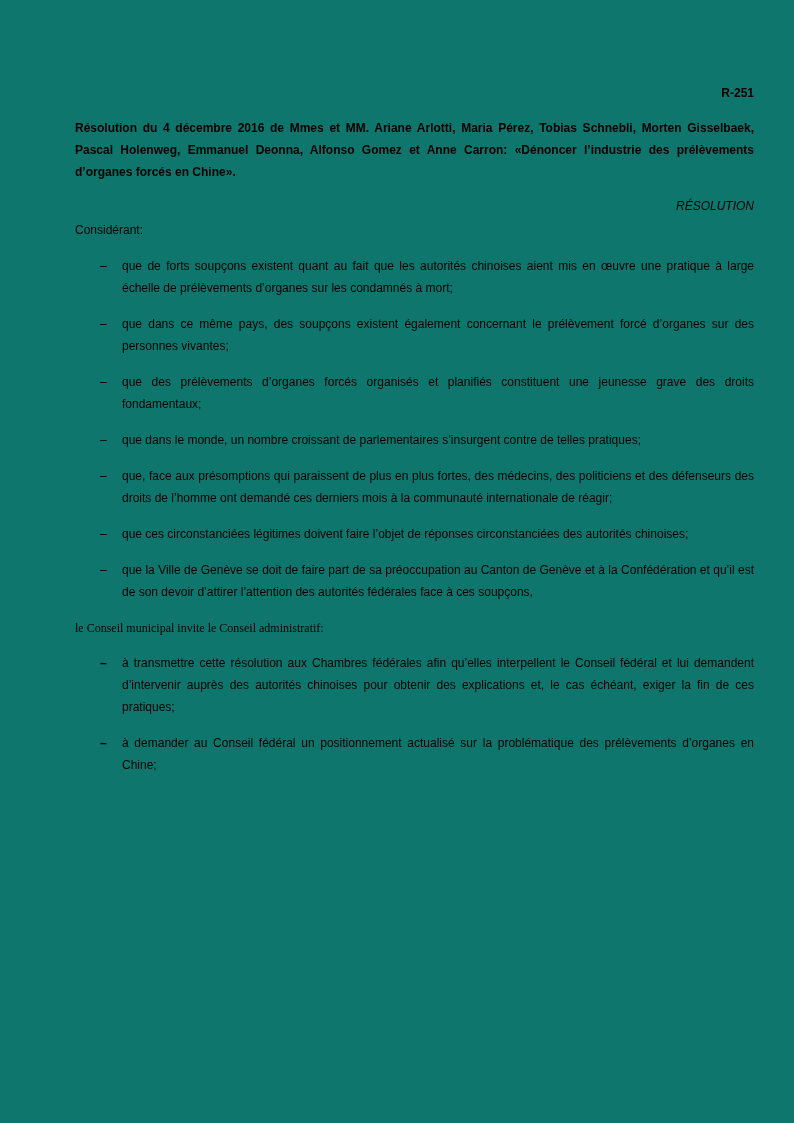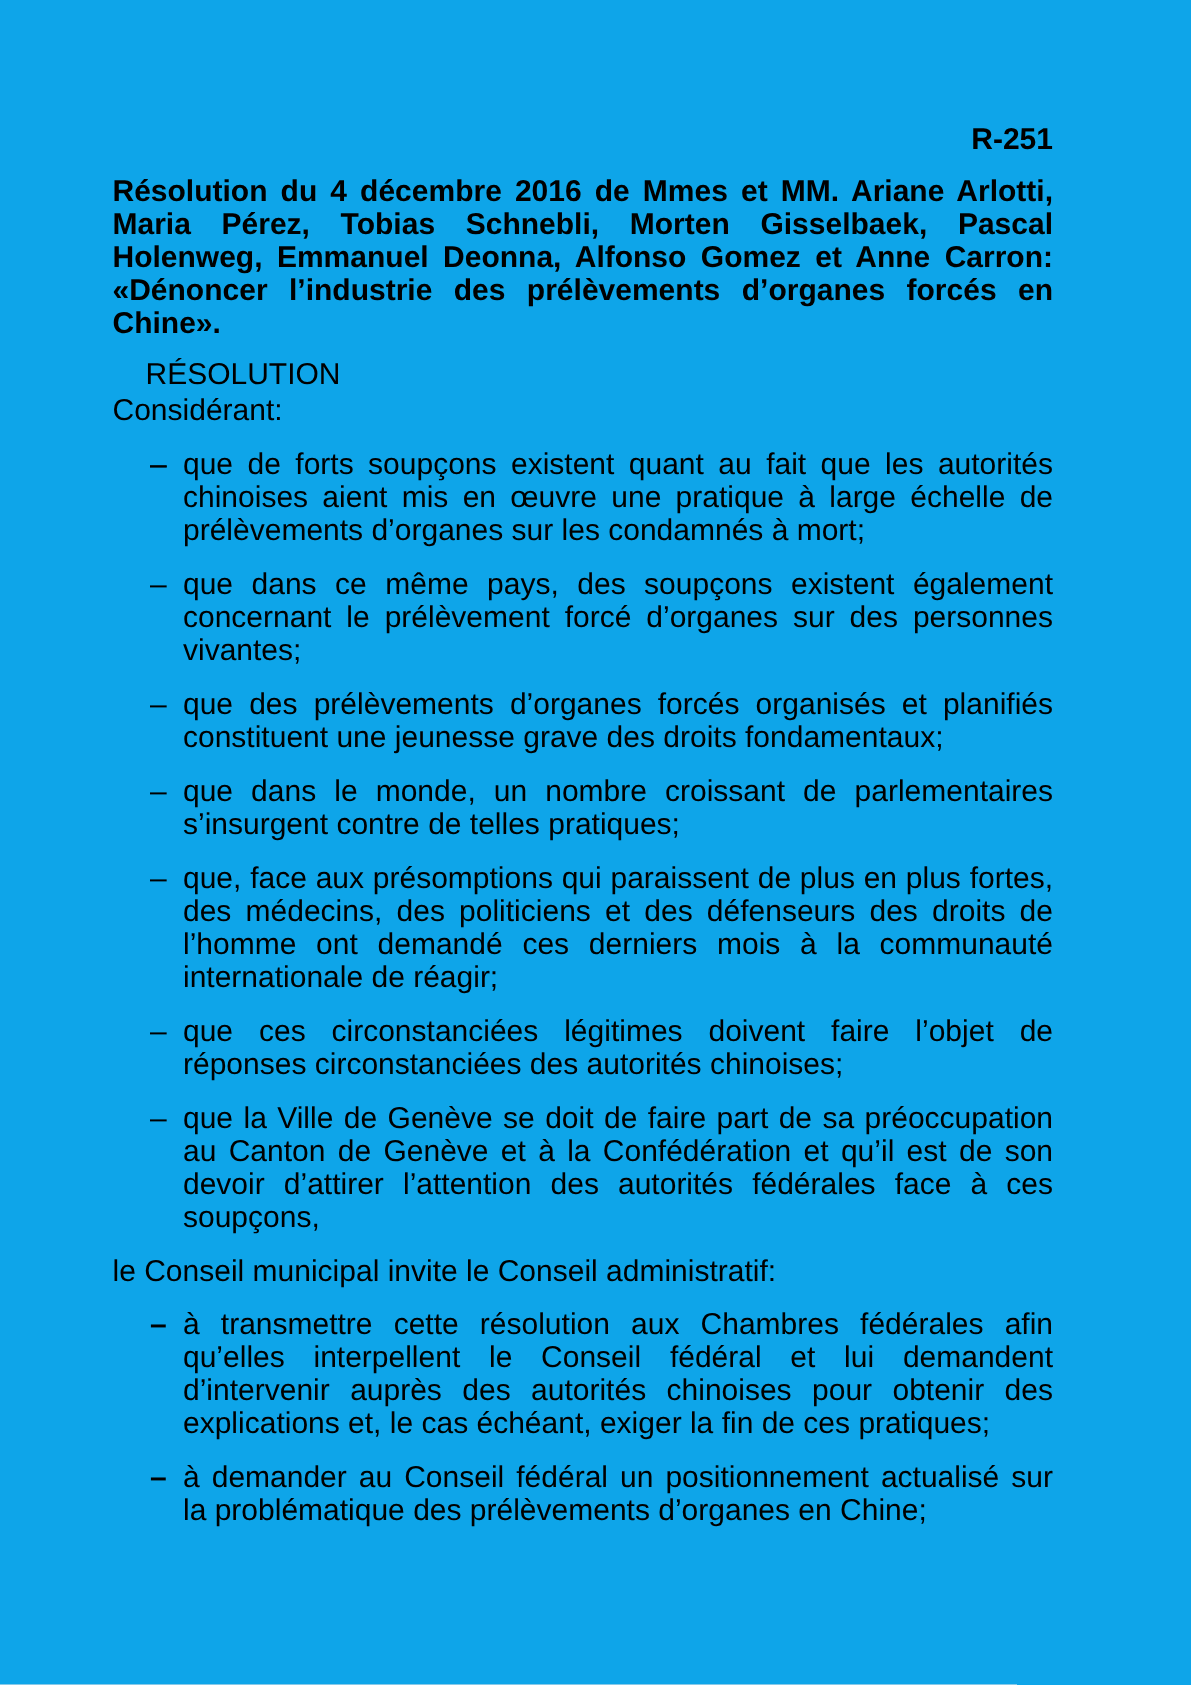--- a/index.html
+++ b/index.html
@@ -5,25 +5,25 @@
   html, body {
     margin: 0;
     padding: 0;
     background: #e8e8e8;
   }
   .page {
     position: relative;
     width: 794px;
     height: 1123px;
     margin: 0 auto;
-    background: #0ea5e9;
+    background: #0f766e;
     box-sizing: border-box;
-    padding: 82px 92px 0 75px;
+    padding: 82px 40px 0 75px;
     font-family: "Liberation Sans", "DejaVu Sans", sans-serif;
-    font-size: 20px;
+    font-size: 12px;
     line-height: 22px;
     color: #000000;
     overflow: hidden;
   }
   .doc-ref {
     text-align: right;
     font-weight: bold;
   }
   .title {
     margin: 13px 0 0 0;
@@ -31,27 +31,29 @@
     text-align: justify;
   }
   .amendment {
     margin: 4px 0 0 0;
     padding-left: 22px;
     text-align: center;
   }
   .heading {
     margin: 12px 0 0 0;
     padding-left: 22px;
-    text-align: left;
+    text-align: right;
+    font-style: italic;
   }
   .considering {
     margin: 2px 0 0 0;
   }
   .intro {
     margin: 4px 0 0 0;
+    font-family: Liberation Serif, serif;
   }
   ul.dash-list {
     list-style: none;
     margin: 13px 0 0 0;
     padding: 0;
   }
   ul.dash-list li {
     position: relative;
     padding-left: 47px;
     margin: 0 0 14px 0;

